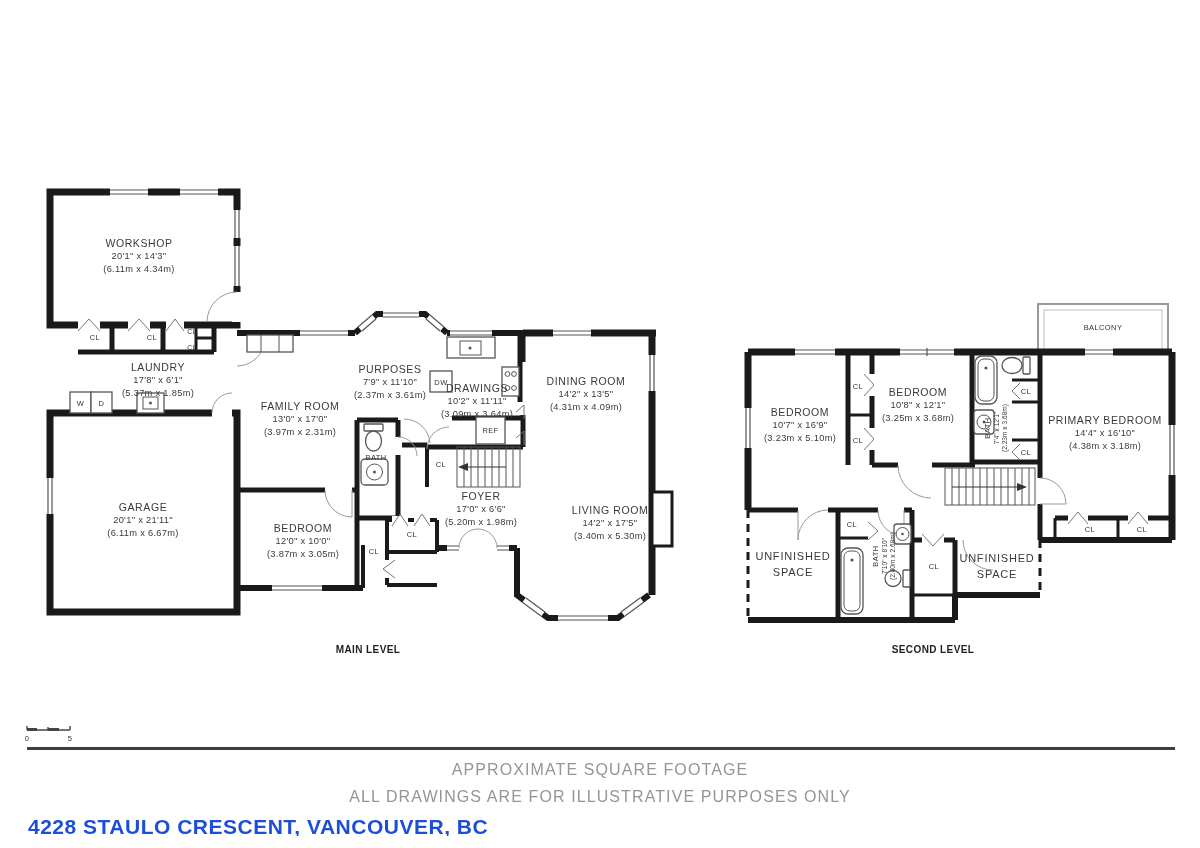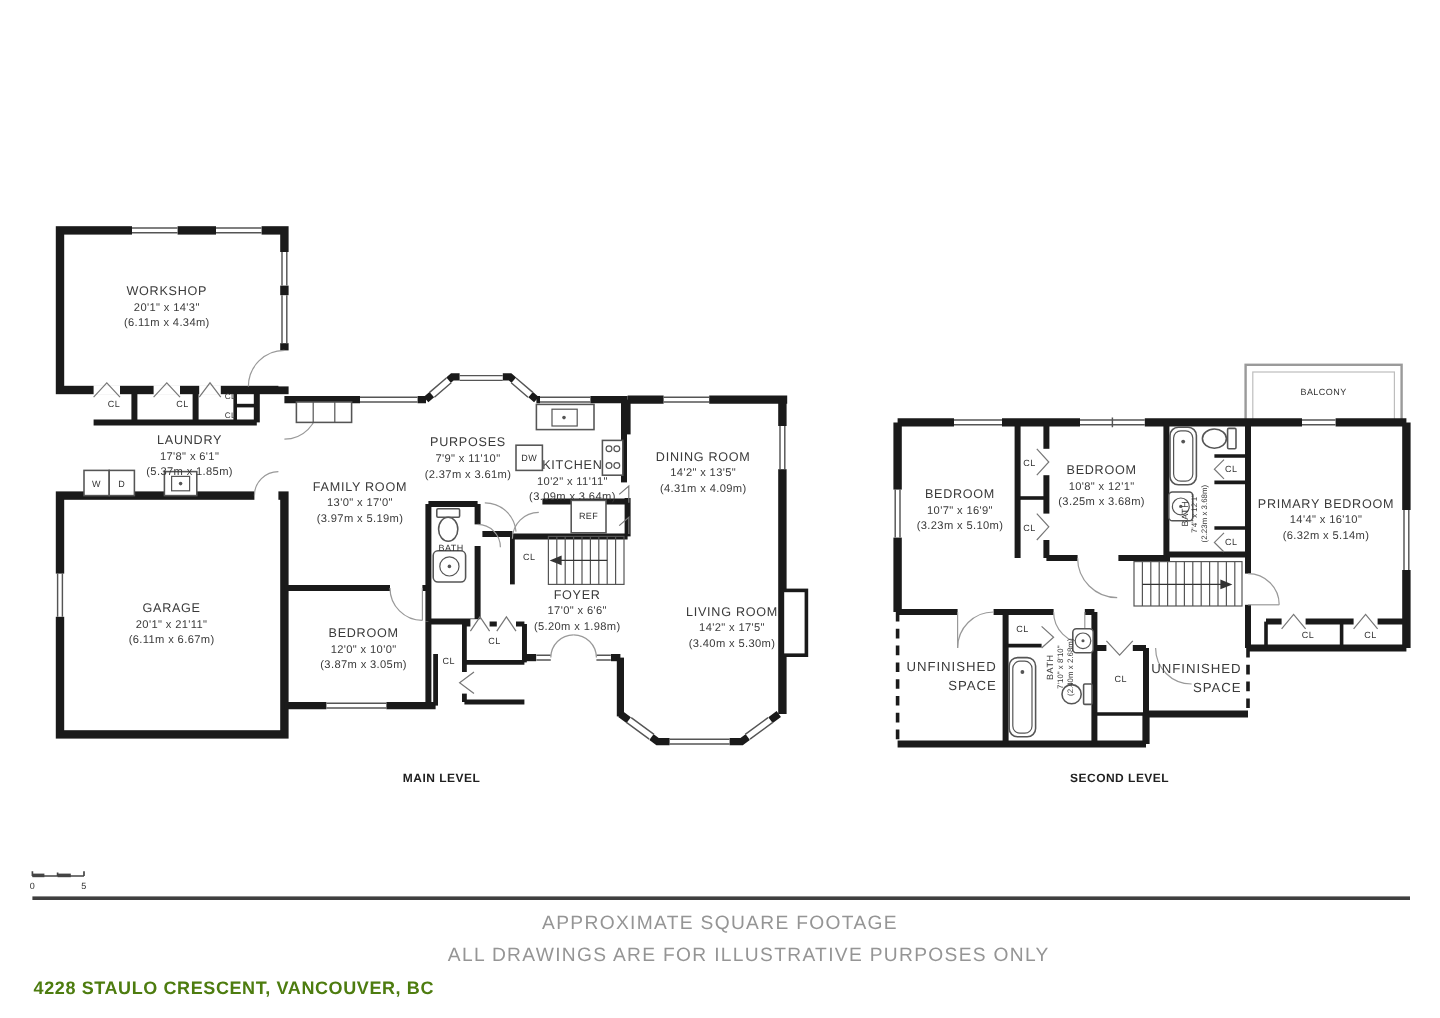--- a/index.html
+++ b/index.html
@@ -32,33 +32,33 @@
   .rl .rl-dim{font-size:9.3px;letter-spacing:.3px;line-height:12.5px;}
   .sl{position:absolute;transform:translate(-50%,-50%);font-size:7.5px;letter-spacing:.4px;
       color:#333;white-space:nowrap;}
   .sl-xs{font-size:6.8px;}
   .vl{position:absolute;transform:translate(-50%,-50%) rotate(-90deg);text-align:center;
       color:#3a3a3a;white-space:nowrap;}
   .vl .vl-name{font-size:7.5px;letter-spacing:.5px;line-height:8.5px;}
   .vl .vl-dim{font-size:6.6px;line-height:8px;}
   .lvl{position:absolute;transform:translateX(-50%);font-size:10px;font-weight:bold;
        letter-spacing:.4px;color:#1f1f1f;white-space:nowrap;}
-  .unf{position:absolute;transform:translateX(-50%);text-align:right;color:#3a3a3a;
+  .unf{position:absolute;transform:translateX(-50%);text-align:center;color:#3a3a3a;
        font-size:11px;letter-spacing:.8px;line-height:16px;white-space:nowrap;}
 
   
   #areas{position:absolute;left:984px;top:690px;width:192px;color:#2e2e2e;}
   #areas .arow{display:flex;justify-content:space-between;font-size:13px;line-height:16px;
        letter-spacing:.3px;}
 
   
   #divider{position:absolute;left:27px;top:747px;width:1148px;height:2.5px;background:#3f3f3f;}
   .foot{position:absolute;left:600px;transform:translateX(-50%);color:#959595;
         font-size:16px;letter-spacing:1.1px;white-space:nowrap;}
-  #address{position:absolute;left:28px;top:815px;color:#4d7c0f;font-size:15px;
+  #address{position:absolute;left:28px;top:815px;color:#1d4ed8;font-size:21px;
         font-weight:600;letter-spacing:.5px;white-space:nowrap;}
   #scale-num-0{left:27px;top:738px;}
   #scale-num-5{left:70px;top:738px;}
 </style>
 </head>
 <body>
 
 <div id="canvas">
 
   <svg id="plan-svg" width="1200" height="848" viewBox="0 0 1200 848">
@@ -395,29 +395,29 @@
     <div class="rl-dim">(5.37m x 1.85m)</div>
   </div>
   <div class="rl" style="left:143px;top:501px;">
     <div class="rl-name">GARAGE</div>
     <div class="rl-dim">20'1" x 21'11"</div>
     <div class="rl-dim">(6.11m x 6.67m)</div>
   </div>
   <div class="rl" style="left:300px;top:400px;">
     <div class="rl-name">FAMILY ROOM</div>
     <div class="rl-dim">13'0" x 17'0"</div>
-    <div class="rl-dim">(3.97m x 5.19m)</div>
+    <div class="rl-dim">(3.97m x 2.31m)</div>
   </div>
   <div class="rl" style="left:390px;top:363px;">
     <div class="rl-name">PURPOSES</div>
     <div class="rl-dim">7'9" x 11'10"</div>
     <div class="rl-dim">(2.37m x 3.61m)</div>
   </div>
   <div class="rl" style="left:477px;top:382px;">
-    <div class="rl-name">KITCHEN</div>
+    <div class="rl-name">DRAWINGS</div>
     <div class="rl-dim">10'2" x 11'11"</div>
     <div class="rl-dim">(3.09m x 3.64m)</div>
   </div>
   <div class="rl" style="left:586px;top:375px;">
     <div class="rl-name">DINING ROOM</div>
     <div class="rl-dim">14'2" x 13'5"</div>
     <div class="rl-dim">(4.31m x 4.09m)</div>
   </div>
   <div class="rl" style="left:610px;top:504px;">
     <div class="rl-name">LIVING ROOM</div>
@@ -456,21 +456,21 @@
     <div class="rl-dim">(3.23m x 5.10m)</div>
   </div>
   <div class="rl" style="left:918px;top:386px;">
     <div class="rl-name">BEDROOM</div>
     <div class="rl-dim">10'8" x 12'1"</div>
     <div class="rl-dim">(3.25m x 3.68m)</div>
   </div>
   <div class="rl" style="left:1105px;top:414px;">
     <div class="rl-name">PRIMARY BEDROOM</div>
     <div class="rl-dim">14'4" x 16'10"</div>
-    <div class="rl-dim">(6.32m x 5.14m)</div>
+    <div class="rl-dim">(4.38m x 3.18m)</div>
   </div>
   <div class="vl" style="left:996px;top:428px;">
     <div class="vl-name">BATH</div>
     <div class="vl-dim">7'4" x 12'1"</div>
     <div class="vl-dim">(2.23m x 3.68m)</div>
   </div>
   <div class="vl" style="left:884px;top:556px;">
     <div class="vl-name">BATH</div>
     <div class="vl-dim">7'10" x 8'10"</div>
     <div class="vl-dim">(2.40m x 2.68m)</div>
@@ -495,16 +495,16 @@
   <span class="sl" style="left:1142px;top:529px;">CL</span>
 
   <div class="lvl" style="left:933px;top:644px;">SECOND LEVEL</div>
 
 
   <span class="sl" id="scale-num-0">0</span>
   <span class="sl" id="scale-num-5">5</span>
 
   <div id="divider"></div>
   <div class="foot" style="top:761px;">APPROXIMATE SQUARE FOOTAGE</div>
-  <div class="foot" style="top:788px;margin-left:24px;">ALL DRAWINGS ARE FOR ILLUSTRATIVE PURPOSES ONLY</div>
+  <div class="foot" style="top:788px;">ALL DRAWINGS ARE FOR ILLUSTRATIVE PURPOSES ONLY</div>
   <div id="address">4228 STAULO CRESCENT, VANCOUVER, BC</div>
 
 </div>
 
 </body></html>

